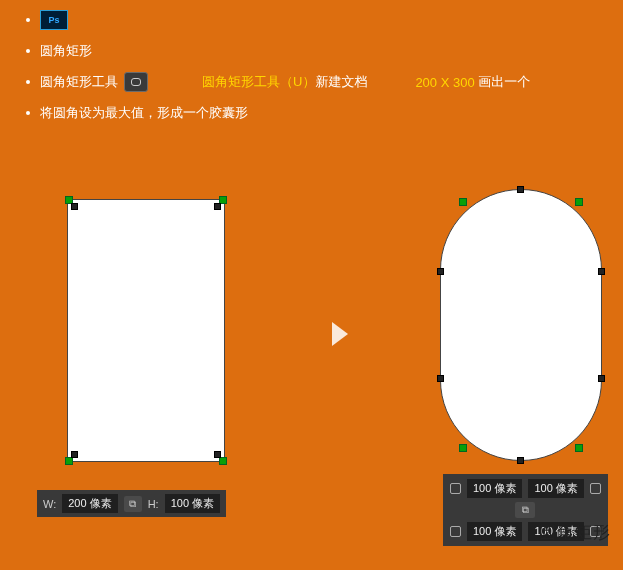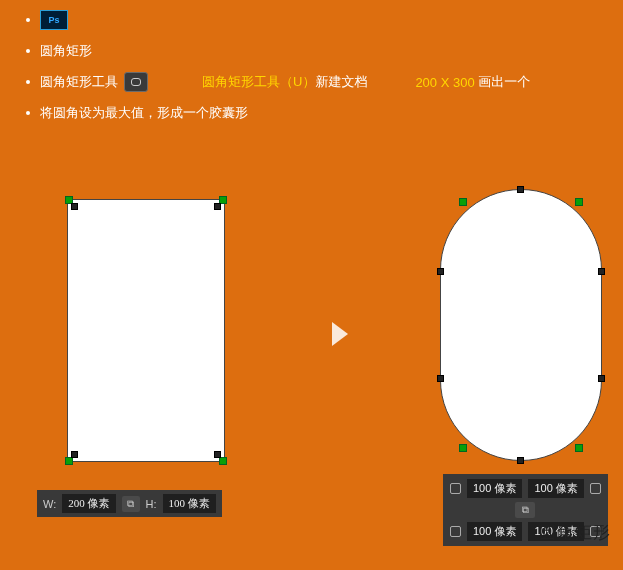--- a/index.html
+++ b/index.html
@@ -120,21 +120,20 @@
       display: flex;
       align-items: center;
       gap: 6px;
       font-size: 11px;
       color: #ccc;
     }
     .wh-panel .val {
       background: #1f1f1f;
       padding: 2px 6px;
       color: #eee;
-      font-family: Liberation Serif, serif;
     }
     .wh-panel .link {
       width: 18px;
       height: 16px;
       background: #4a4a4a;
       border-radius: 2px;
       display: flex;
       align-items: center;
       justify-content: center;
       font-size: 10px;

